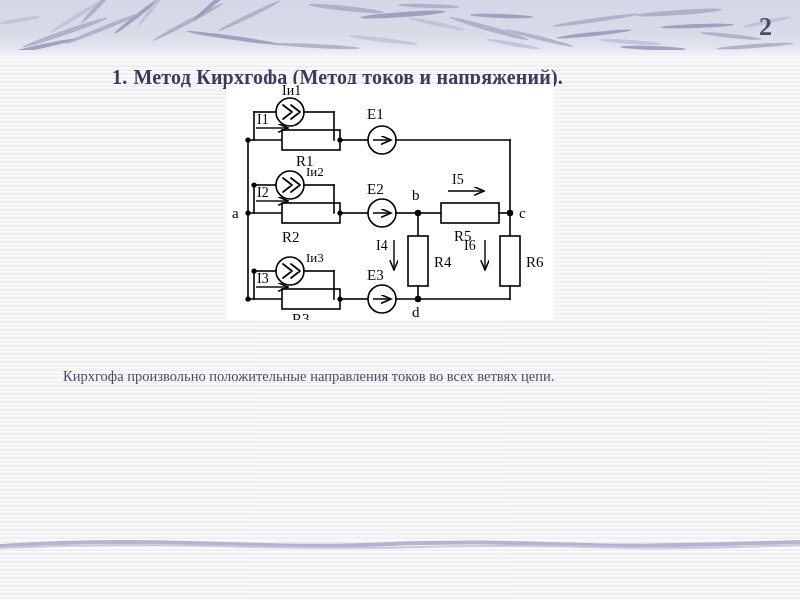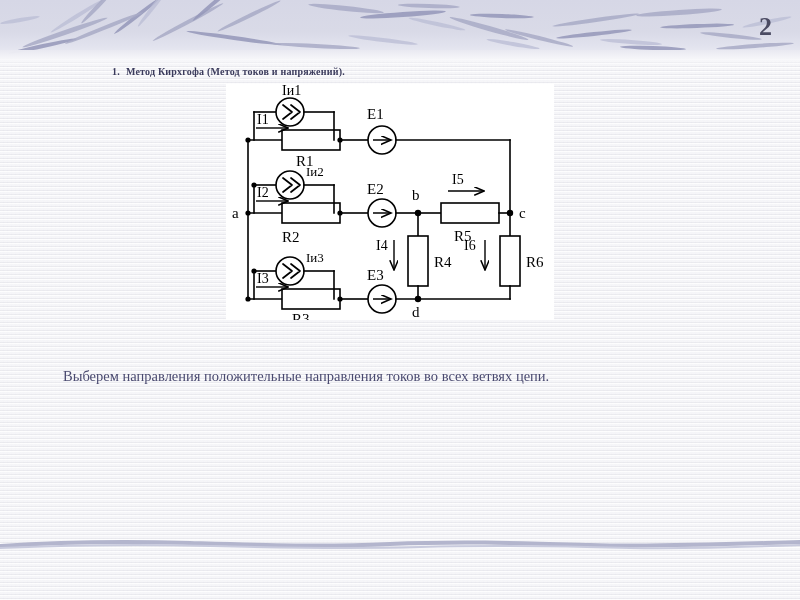--- a/index.html
+++ b/index.html
@@ -78,21 +78,21 @@
     font-weight: bold;
     color: #4b4b63;
     letter-spacing: 0;
   }
 
   
   #title {
     position: absolute;
     left: 112px; top: 66px;
     font-family: "Liberation Serif", serif;
-    font-size: 10px;
+    font-size: 20px;
     font-weight: bold;
     color: #3b3b5c;
     white-space: nowrap;
     letter-spacing: 0.2px;
   }
   #title .num { margin-right: 6px; }
 
   
   #circuit-box {
     position: absolute;
@@ -281,21 +281,21 @@
         <text x="238" y="166" font-size="14">I6</text>
 
         <text x="6" y="134" font-size="15">a</text>
         <text x="186" y="116" font-size="15">b</text>
         <text x="293" y="134" font-size="15">c</text>
         <text x="186" y="233" font-size="15">d</text>
       </g>
     </svg>
   </div>
 
-  <div id="caption">Выберем направления положительные направления токов во всех ветвях цепи.</div>
+  <div id="caption">Кирхгофа произвольно положительные направления токов во всех ветвях цепи.</div>
 
   <div id="bottom-rule">
     <svg width="800" height="14" xmlns="http://www.w3.org/2000/svg">
       <path d="M0,8 C60,4 120,3 190,5 C260,7 320,9 390,6 C460,3 520,5 590,7 C660,9 730,6 800,4" fill="none" stroke="#b3b5cd" stroke-width="4" stroke-linecap="round"></path>
       <path d="M0,10 C70,7 140,6 210,8 C290,10 350,11 420,9 C490,7 560,8 630,10 C700,11 750,9 800,7" fill="none" stroke="#c8cadd" stroke-width="2" stroke-linecap="round"></path>
     </svg>
   </div>
 
 </div>
 

